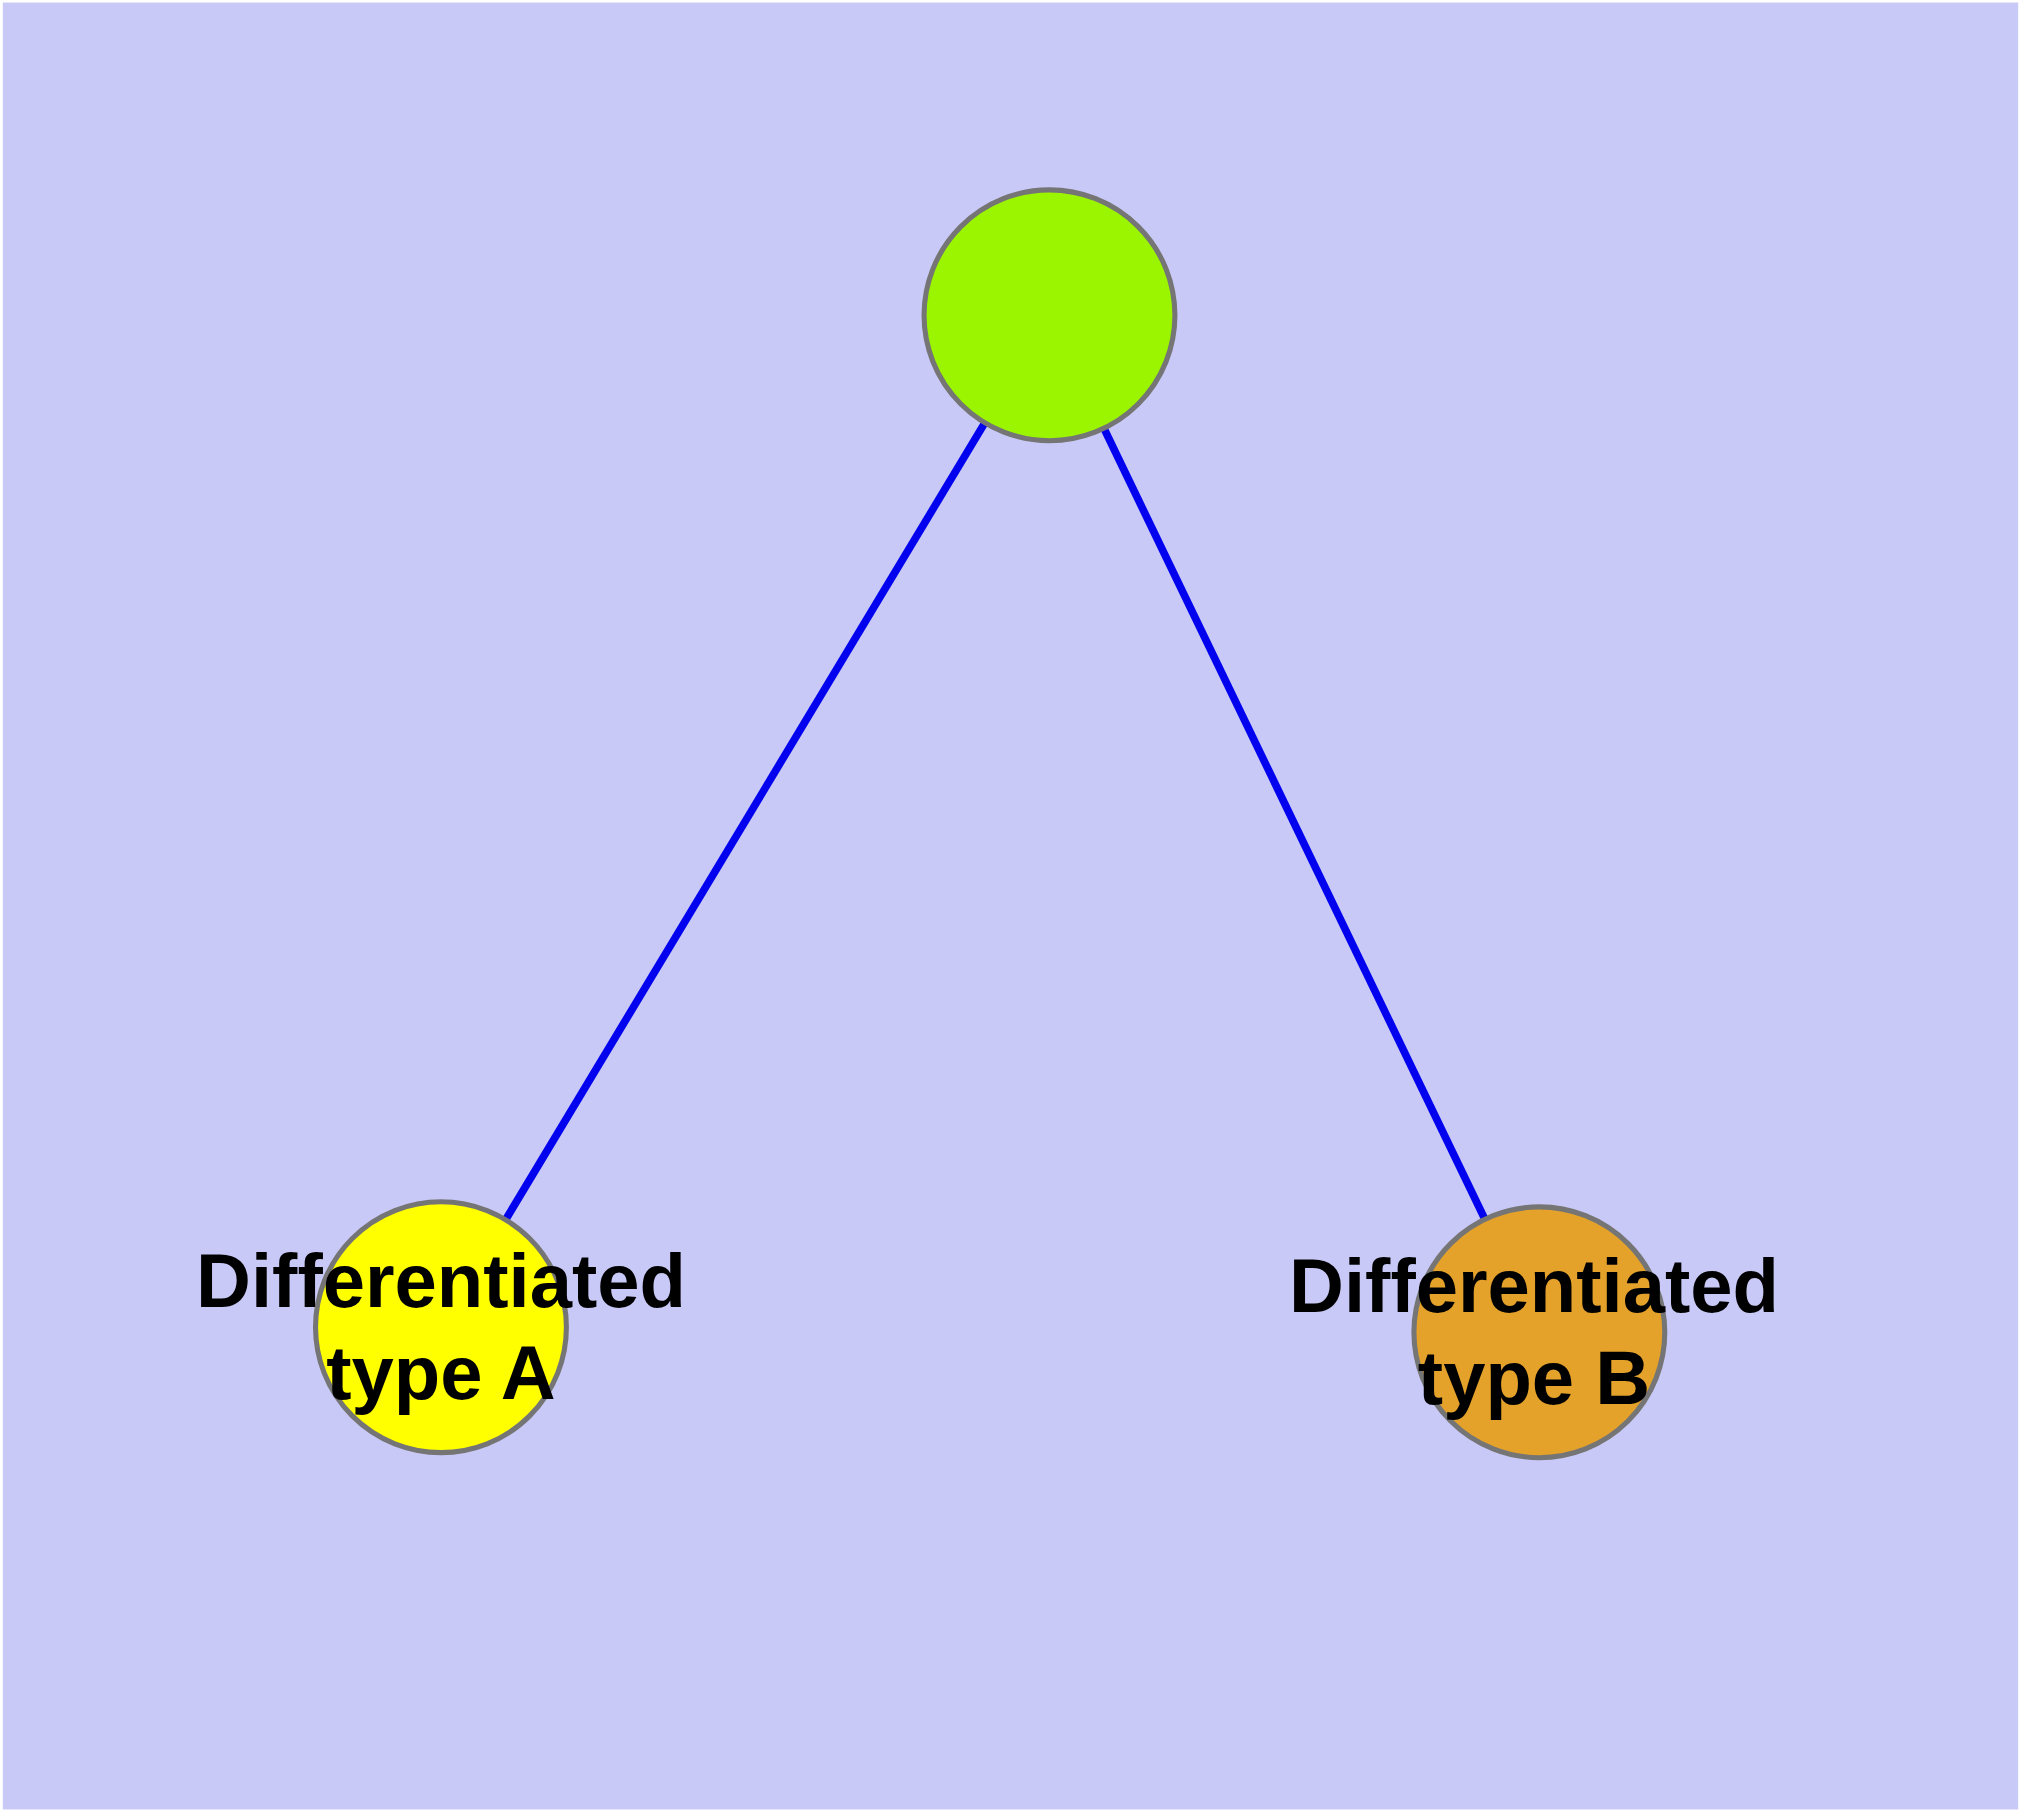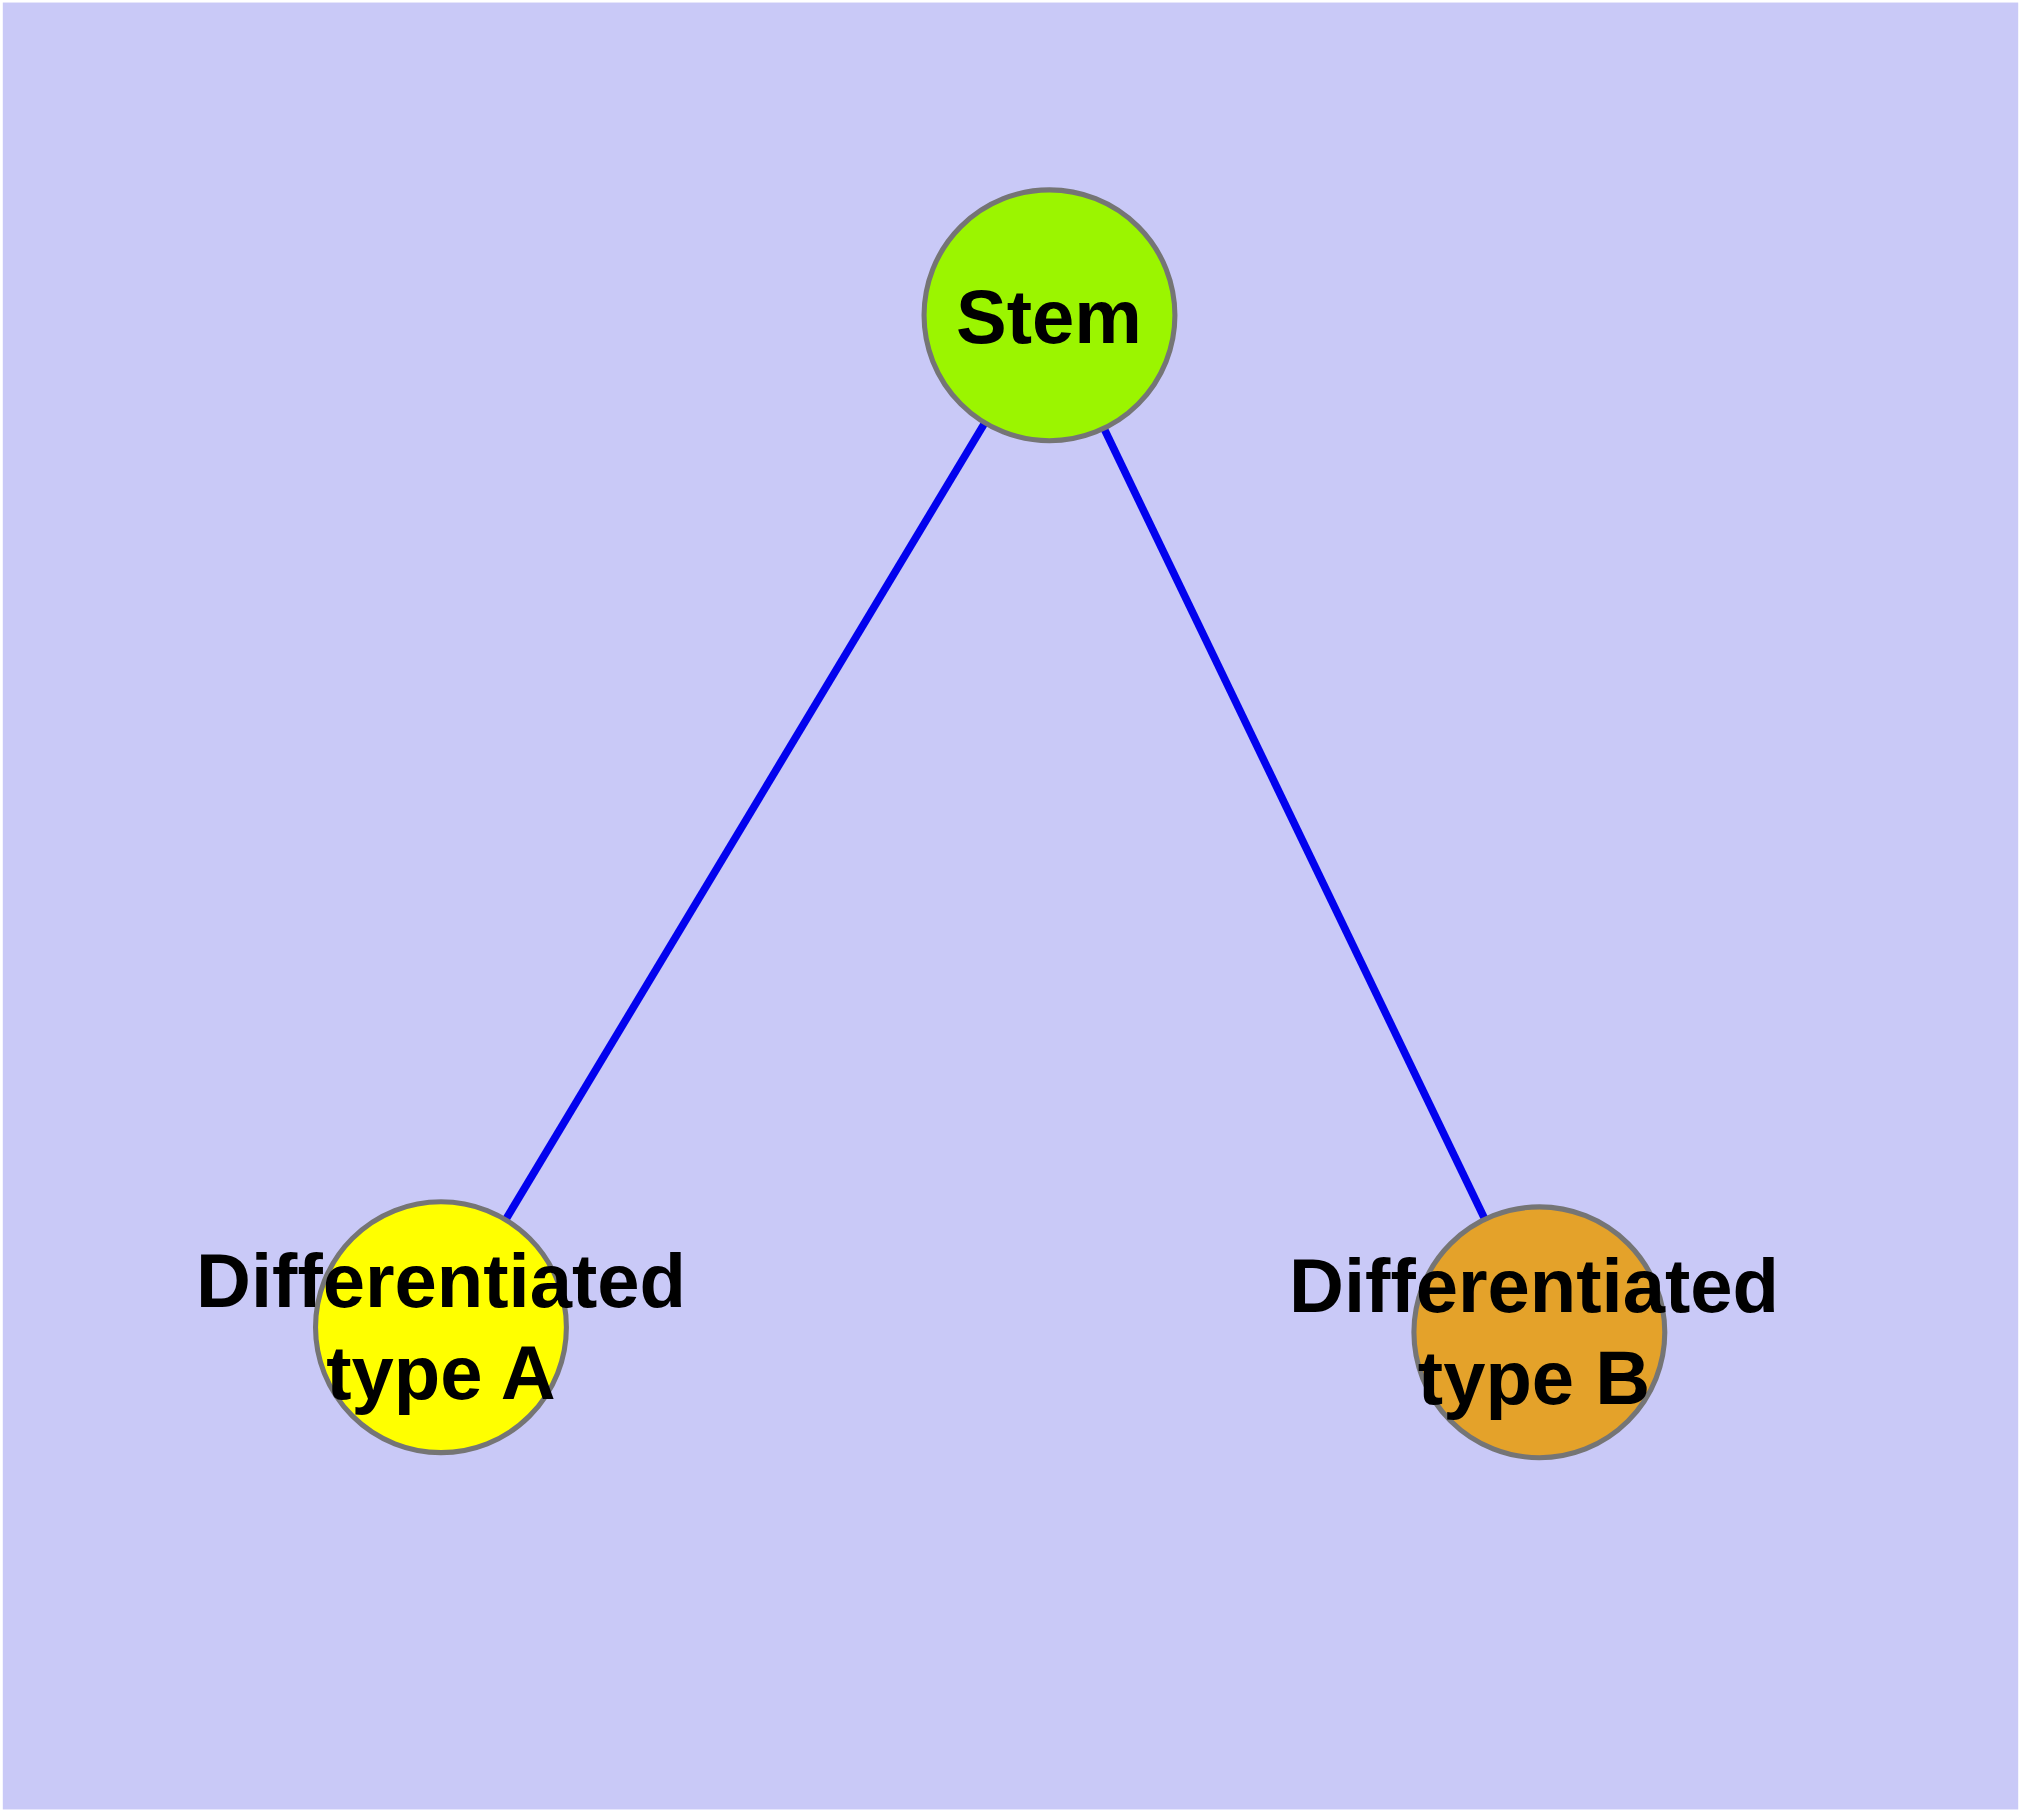--- a/index.html
+++ b/index.html
@@ -43,21 +43,20 @@
     <rect x="3" y="3" width="2378" height="2132" fill="#c9c9f7"></rect>
 
     <line x1="1238" y1="372" x2="520" y2="1566" stroke-width="9" stroke="#0202ee"></line>
     <line x1="1238" y1="372" x2="1816" y2="1572" stroke-width="9" stroke="#0202ee"></line>
 
     <circle cx="1238" cy="372" r="148" stroke-width="6" fill="#9bf500" stroke="#757575"></circle>
     <circle cx="520" cy="1566" r="148" stroke-width="6" fill="#ffff00" stroke="#757575"></circle>
     <circle cx="1816" cy="1572" r="148" stroke-width="6" fill="#e4a22a" stroke="#757575"></circle>
   </svg>
 
-  <div class="node-label" style="left:1049px; top:317px;">Stem</div>
 
   <div class="node-label" style="left:441px; top:1327px;">Differentiated
 type A</div>
 
   <div class="node-label" style="left:1534px; top:1332px;">Differentiated
 type B</div>
 
 </div>
 
 

